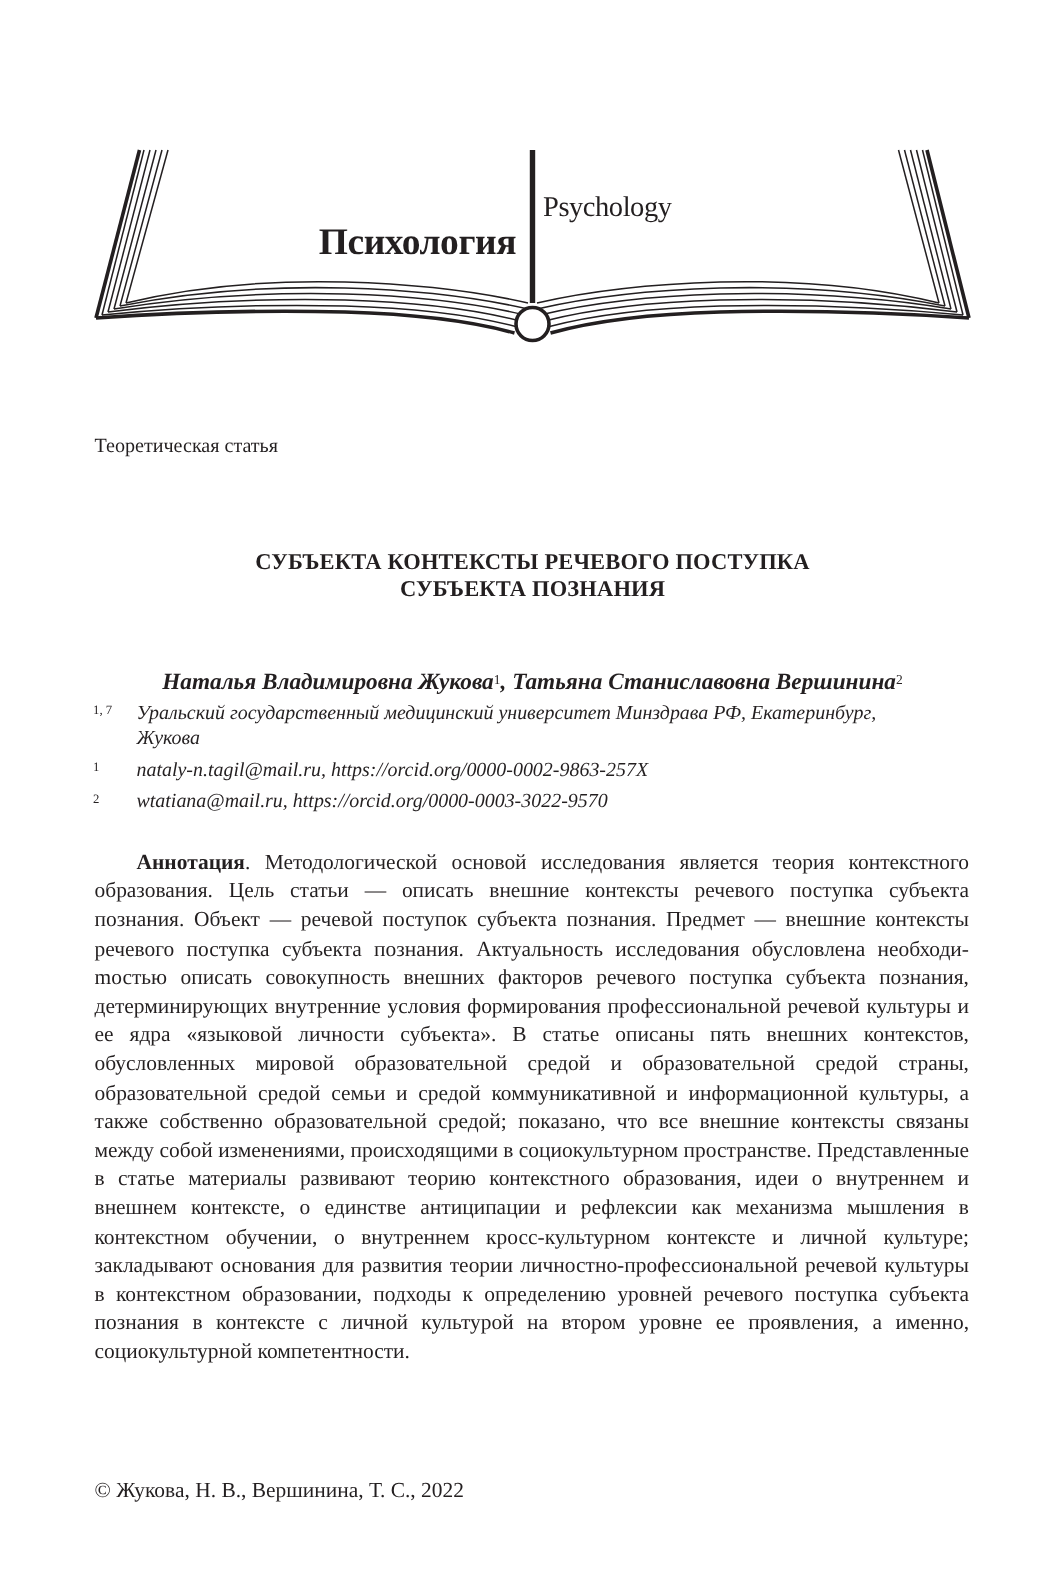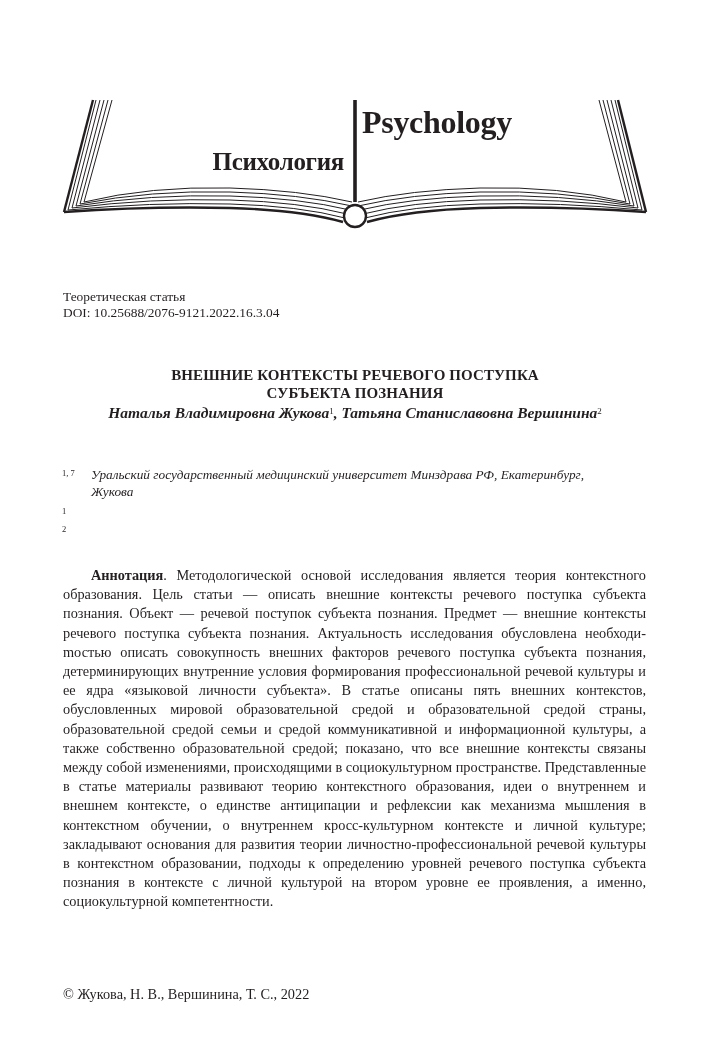--- a/index.html
+++ b/index.html
@@ -34,23 +34,23 @@
       width: 144px;
       text-align: right;
       font-weight: bold;
       font-size: 25px;
       letter-spacing: -0.3px;
       margin-top: 26px;
     }
     .header-title-en {
       position: absolute;
       left: 362px;
-      top: 104px;
-      font-weight: bold;
-      font-size: 32px;
+      top: 128px;
+      font-weight: normal;
+      font-size: 19px;
       letter-spacing: -0.3px;
     }
     .meta {
       position: absolute;
       left: 63px;
       top: 289px;
       font-size: 13.4px;
       line-height: 16px;
     }
     .meta div { white-space: nowrap; }
@@ -62,21 +62,21 @@
       text-align: center;
       font-weight: bold;
       font-size: 15px;
       line-height: 18px;
       letter-spacing: 0.1px;
     }
     .authors {
       position: absolute;
       left: 60px;
       width: 590px;
-      top: 403px;
+      top: 445px;
       text-align: center;
       font-weight: bold;
       font-style: italic;
       font-size: 15.5px;
       line-height: 20px;
     }
     .authors sup {
       font-weight: normal;
       font-style: normal;
       font-size: 9px;
@@ -183,40 +183,41 @@
     <line x1="295" y1="2" x2="295" y2="104" stroke-width="3.6"></line>
     <circle cx="295" cy="118" r="11" fill="#ffffff" stroke-width="2.4"></circle>
   </svg>
 </div>
 
 <div class="header-title-ru">Психология</div>
 <div class="header-title-en">Psychology</div>
 
 <div class="meta">
   <div>Теоретическая статья</div>
-  <div>DOI: 10.25688/2076-9121.2022.16.3.04</div>
 </div>
 
 <div class="article-title">
-  <div>ВНЕШНИЕ КОНТЕКСТЫ РЕЧЕВОГО ПОСТУПКА</div>
+  <div>СУБЪЕКТА КОНТЕКСТЫ РЕЧЕВОГО ПОСТУПКА</div>
   <div>СУБЪЕКТА ПОЗНАНИЯ</div>
 </div>
 
 <div class="authors"><span>Наталья Владимировна Жукова</span><sup>1</sup><span>, </span><span>Татьяна Станиславовна Вершинина</span><sup>2</sup></div>
 
 <div class="affil">
   <div class="affil-row">
     <span class="affil-mark">1, 7</span>
     <span class="affil-text">Уральский государственный медицинский университет Минздрава РФ, Екатеринбург, Жукова</span>
   </div>
   <div class="affil-row">
     <span class="affil-mark">1</span>
+    <span class="affil-text">nataly-n.tagil@mail.ru, https://orcid.org/0000-0002-9863-257X</span>
   </div>
   <div class="affil-row">
     <span class="affil-mark">2</span>
+    <span class="affil-text">wtatiana@mail.ru, https://orcid.org/0000-0003-3022-9570</span>
   </div>
 </div>
 
 <div class="abstract">
   <p><span class="label-bold">Аннотация</span><span>. Методологической основой исследования является теория контекстного образования. Цель статьи — описать внешние контексты речевого поступка субъекта познания. Объект — речевой поступок субъекта познания. Предмет — внешние контексты речевого поступка субъекта познания. Актуальность исследования обусловлена необходи­mостью описать совокупность внешних факторов речевого поступка субъекта познания, детерминирующих внутренние условия формирования профессиональной речевой куль­туры и ее ядра «языковой личности субъекта». В статье описаны пять внешних контек­стов, обусловленных мировой образовательной средой и образовательной средой страны, образовательной средой семьи и средой коммуникативной и информационной культу­ры, а также собственно образовательной средой; показано, что все внешние контексты связаны между собой изменениями, происходящими в социокультурном пространстве. Представленные в статье материалы развивают теорию контекстного образования, идеи о внутреннем и внешнем контексте, о единстве антиципации и рефлексии как механизма мышления в контекстном обучении, о внутреннем кросс-культурном контексте и личной культуре; закладывают основания для развития теории личностно-профессиональной речевой культуры в контекстном образовании, подходы к определению уровней речевого поступка субъекта познания в контексте с личной культурой на втором уровне ее прояв­ления, а именно, социокультурной компетентности.</span></p>
 </div>
 
 <div class="copyright">© Жукова, Н. В., Вершинина, Т. С., 2022</div>
 
 </body></html>

